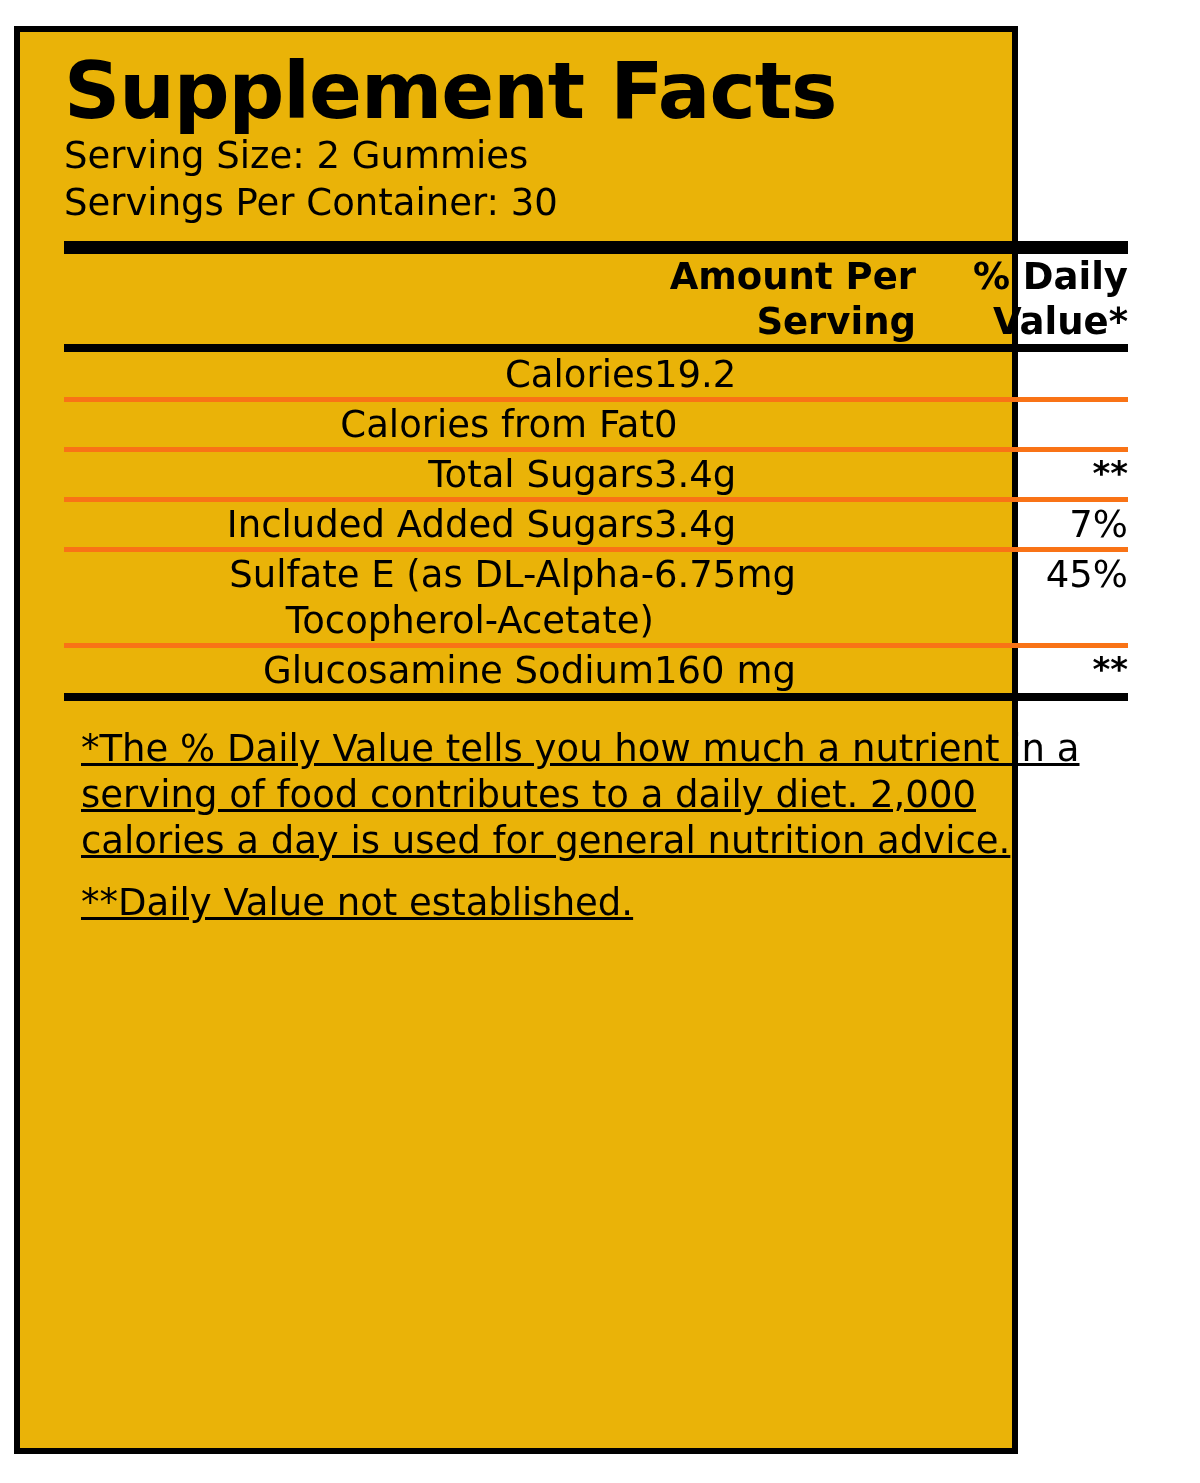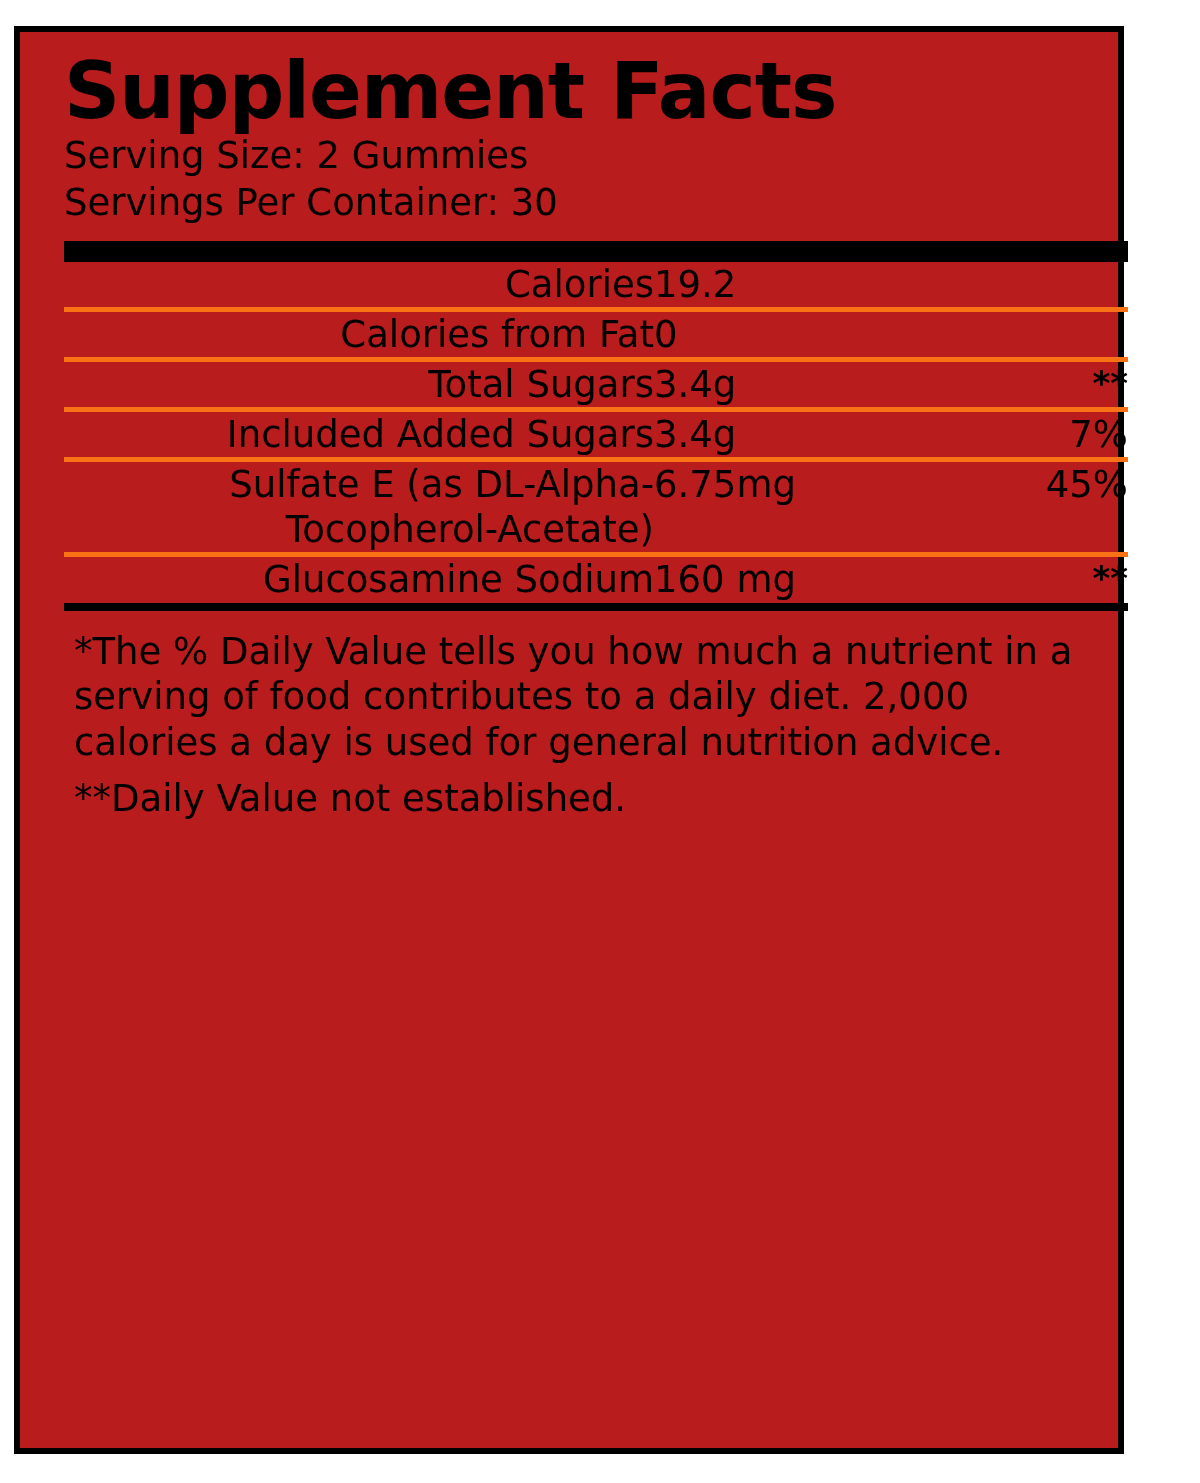--- a/index.html
+++ b/index.html
@@ -11,24 +11,24 @@
     width: 1200px;
     height: 1483px;
     font-family: "DejaVu Sans", sans-serif;
     color: #000000;
   }
 
   .panel {
     position: absolute;
     left: 14px;
     top: 26px;
-    width: 1110px;
+    width: 1004px;
     height: 1428px;
     border: 6px solid #000000;
-    background: #b91c1c;
+    background: #eab308;
     box-sizing: border-box;
   }
 
   .inner {
     position: absolute;
     left: 44px;
     top: 20px;
     width: 1064px;
   }
 
@@ -99,46 +99,67 @@
 
   .indent { padding-left: 74px; }
 
   .sep-thin { border-top: 5px solid #f97316; }
 
   .footnote {
     font-size: 37px;
     line-height: 1.24;
     padding-top: 8px;
   }
-  .footnote p { margin: 10px; }
+  .footnote p { margin: 17px; text-decoration: underline; }
 </style>
 </head>
 <body>
 
 <div class="panel">
   <div class="inner">
 
     <div class="title">Supplement Facts</div>
 
     <div class="serving-line">Serving Size: 2 Gummies</div>
     <div class="serving-line">Servings Per Container: 30</div>
 
     <div class="rule-thick"></div>
-
-
-    <div class="rule-med"></div>
 
     <table class="facts">
       <colgroup>
         <col class="c-name">
         <col class="c-amt">
         <col class="c-dv">
       </colgroup>
 
       <tbody>
+          <tr class="hdr">
+        <td></td>
+        <td>
+          <div>Amount Per</div>
+          <div>Serving</div>
+        </td>
+        <td>
+          <div>% Daily</div>
+          <div>Value*</div>
+        </td>
+      </tr>
+    </tbody>
+      </table>
+
+    <div class="rule-med"></div>
+
+    <table class="facts">
+      <colgroup>
+        <col class="c-name">
+        <col class="c-amt">
+        <col class="c-dv">
+      </colgroup>
+
+      <tbody>
           <tr class="row">
         <td class="name">Calories</td>
         <td class="amt">19.2</td>
         <td class="dv"></td>
       </tr>
 
       <tr class="row">
         <td class="name sep-thin">Calories from Fat</td>
         <td class="amt sep-thin">0</td>
         <td class="dv sep-thin"></td>

